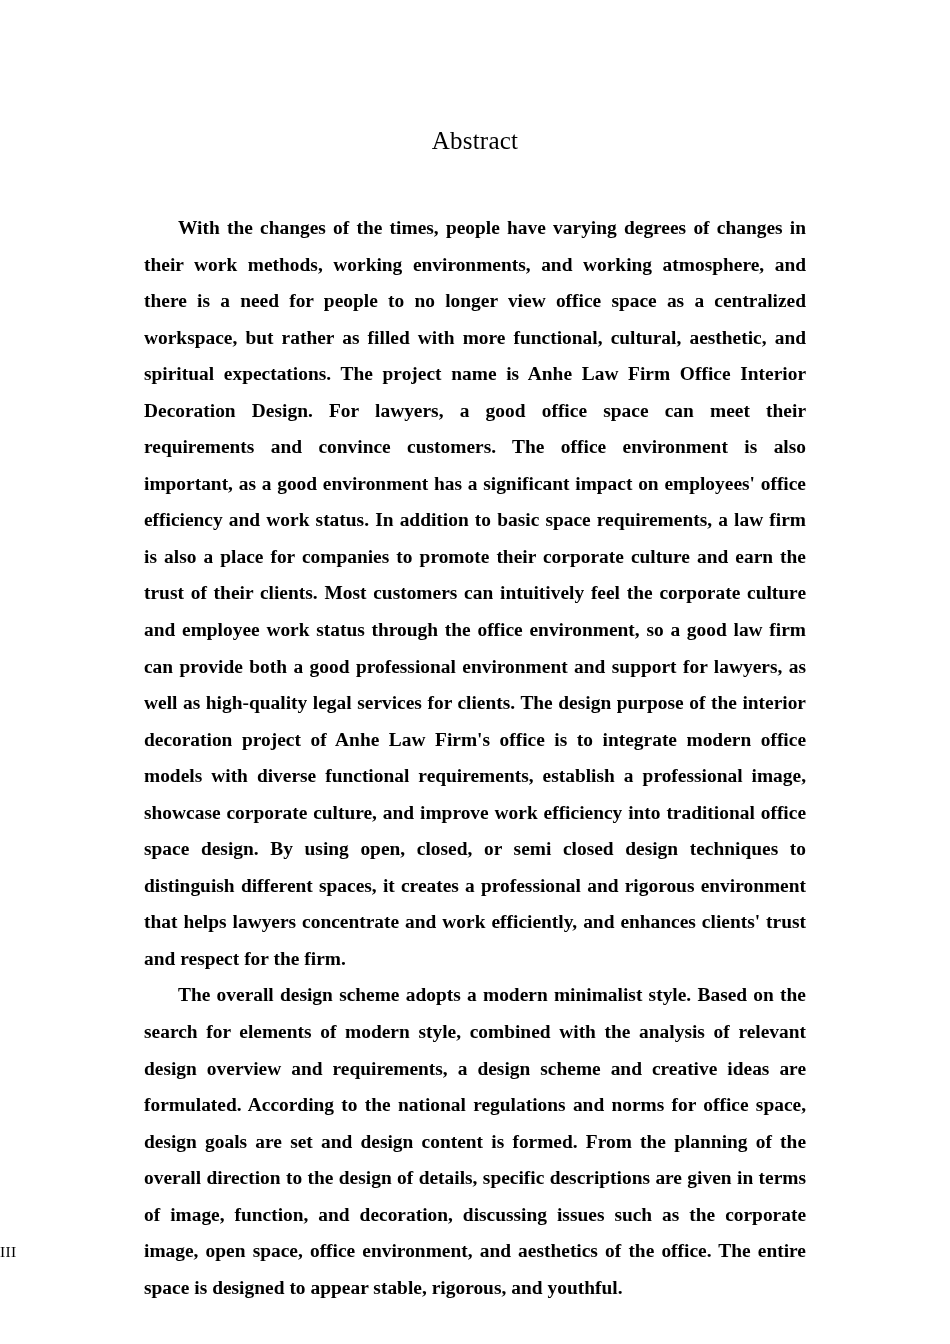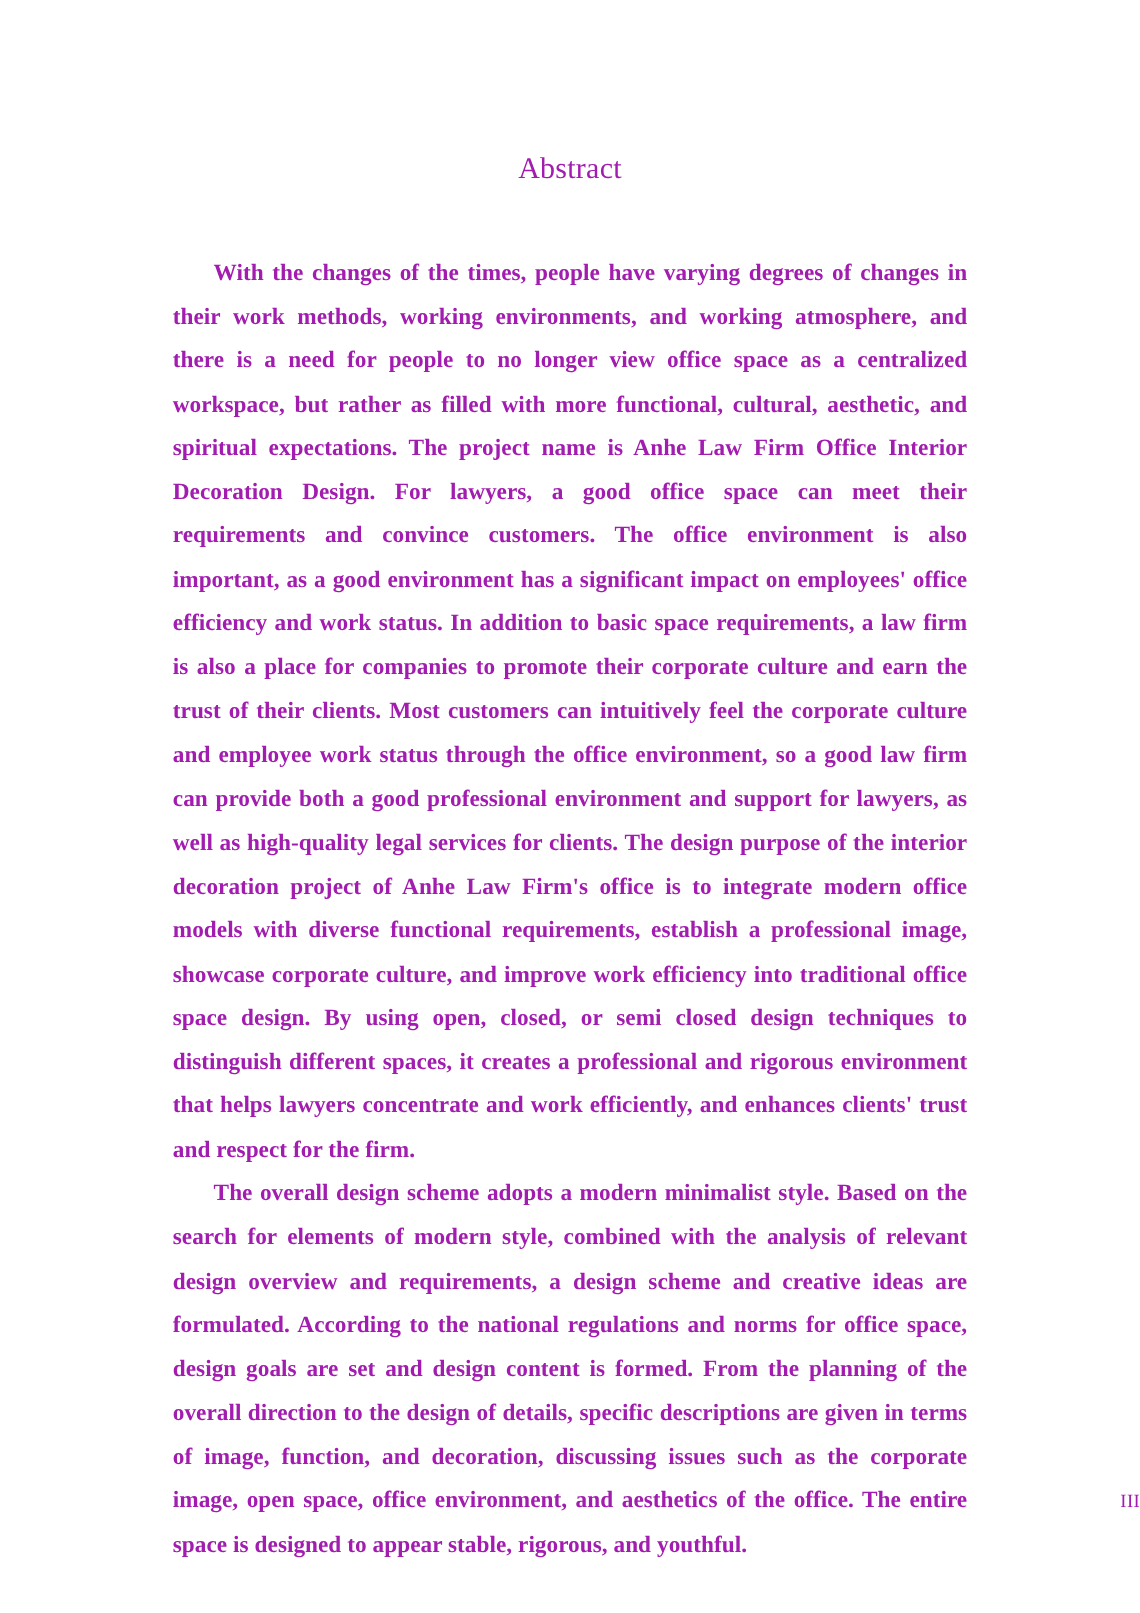--- a/index.html
+++ b/index.html
@@ -8,21 +8,21 @@
     background: #ffffff;
   }
   .page {
     position: relative;
     width: 950px;
     height: 1344px;
     background: #ffffff;
     margin: 0 auto;
     overflow: hidden;
     font-family: "Liberation Serif", "DejaVu Serif", serif;
-    color: #a21caf;
+    color: #000000;
     -webkit-font-smoothing: antialiased;
   }
   .content {
     position: absolute;
     left: 144px;
     top: 0;
     width: 662px;
   }
   .doc-title {
     margin: 0;
@@ -57,21 +57,21 @@
     font-weight: bold;
   }
   p.para:last-child {
     text-align: justify;
   }
   .page-number {
     position: absolute;
     left: 0;
     top: 1244px;
     width: 950px;
-    text-align: right;
+    text-align: left;
     font-size: 15.5px;
     line-height: 1;
     letter-spacing: 0.3px;
   }
 </style>
 </head>
 <body>
 
 <div class="page">
 

